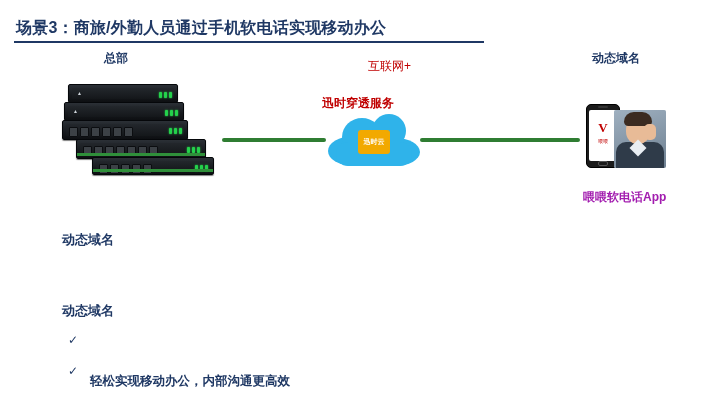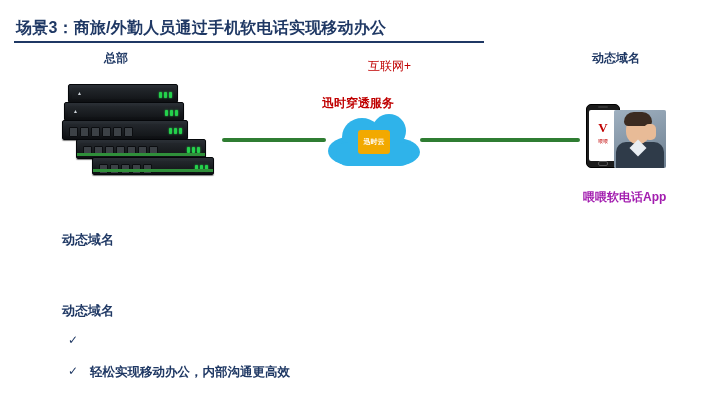--- a/index.html
+++ b/index.html
@@ -175,15 +175,15 @@
   </div>
   <div class="lbl-app">喂喂软电话App</div>
 
   <div class="h-sect" style="left:62px;top:231px;">动态域名</div>
 
   <div class="h-sect" style="left:62px;top:302px;">动态域名</div>
 
   <div class="chk" style="left:68px;top:333px;">✓</div>
 
   <div class="chk" style="left:68px;top:364px;">✓</div>
-  <div class="bullet" style="left:90px;top:364px;">轻松实现移动办公，内部沟通更高效</div>
+  <div class="bullet" style="left:90px;top:373px;">轻松实现移动办公，内部沟通更高效</div>
 
 </div>
 
 </body></html>

